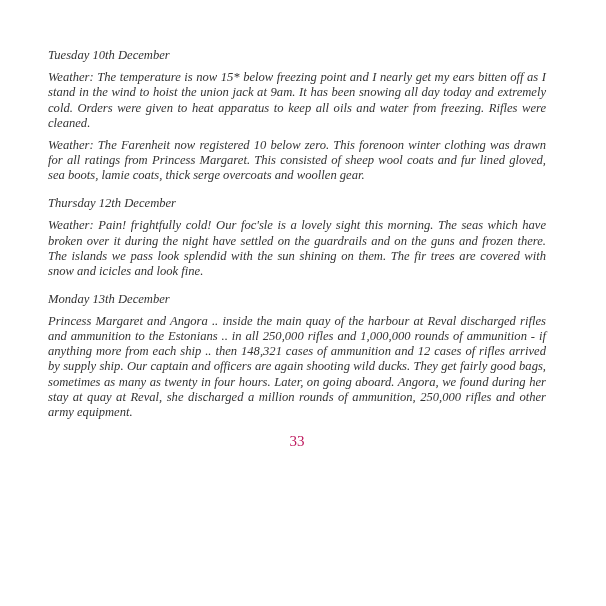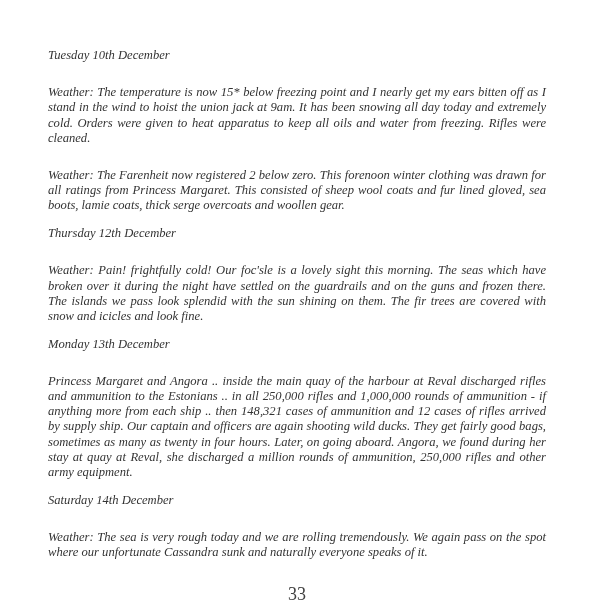--- a/index.html
+++ b/index.html
@@ -28,57 +28,53 @@
   .entry-heading {
     margin: 12.5px 0 0 0;
     font-size: 12.6px;
     font-weight: normal;
     text-align: left;
   }
   .entry:first-child .entry-heading {
     margin-top: 0;
   }
   .entry-body {
-    margin: 22px 0 0 0;
+    margin: 7px 0 0 0;
     text-align: justify;
   }
   .page-number {
-    margin-top: 27px;
+    margin-top: 14px;
     text-align: center;
     font-style: normal;
-    font-size: 18px;
-    color: #404040;
+    font-size: 15px;
+    color: #be185d;
   }
 </style>
 </head>
 <body>
 
 <div class="page">
   <div class="content">
 
     <div class="entry">
       <div class="entry-heading">Tuesday 10th December</div>
       <div class="entry-body">Weather: The temperature is now 15* below freezing point and I nearly get my ears bitten off as I stand in the wind to hoist the union jack at 9am. It has been snowing all day today and extremely cold. Orders were given to heat apparatus to keep all oils and water from freezing. Rifles were cleaned.</div>
     </div>
 
     <div class="entry">
-      <div class="entry-body">Weather: The Farenheit now registered 2 below zero. This forenoon winter clothing was drawn for all ratings from Princess Margaret. This consisted of sheep wool coats and fur lined gloved, sea boots, lamie coats, thick serge overcoats and woollen gear.</div>
+      <div class="entry-body">Weather: The Farenheit now registered 10 below zero. This forenoon winter clothing was drawn for all ratings from Princess Margaret. This consisted of sheep wool coats and fur lined gloved, sea boots, lamie coats, thick serge overcoats and woollen gear.</div>
     </div>
 
     <div class="entry">
       <div class="entry-heading">Thursday 12th December</div>
       <div class="entry-body">Weather: Pain! frightfully cold! Our foc'sle is a lovely sight this morning. The seas which have broken over it during the night have settled on the guardrails and on the guns and frozen there. The islands we pass look splendid with the sun shining on them. The fir trees are covered with snow and icicles and look fine.</div>
     </div>
 
     <div class="entry">
       <div class="entry-heading">Monday 13th December</div>
       <div class="entry-body">Princess Margaret and Angora .. inside the main quay of the harbour at Reval discharged rifles and ammunition to the Estonians .. in all 250,000 rifles and 1,000,000 rounds of ammunition - if anything more from each ship .. then 148,321 cases of ammunition and 12 cases of rifles arrived by supply ship. Our captain and officers are again shooting wild ducks. They get fairly good bags, sometimes as many as twenty in four hours. Later, on going aboard. Angora, we found during her stay at quay at Reval, she discharged a million rounds of ammunition, 250,000 rifles and other army equipment.</div>
     </div>
 
-    <div class="entry">
-      <div class="entry-heading">Saturday 14th December</div>
-      <div class="entry-body">Weather: The sea is very rough today and we are rolling tremendously. We again pass on the spot where our unfortunate Cassandra sunk and naturally everyone speaks of it.</div>
-    </div>
 
     <div class="page-number">33</div>
 
   </div>
 </div>
 
 </body></html>

